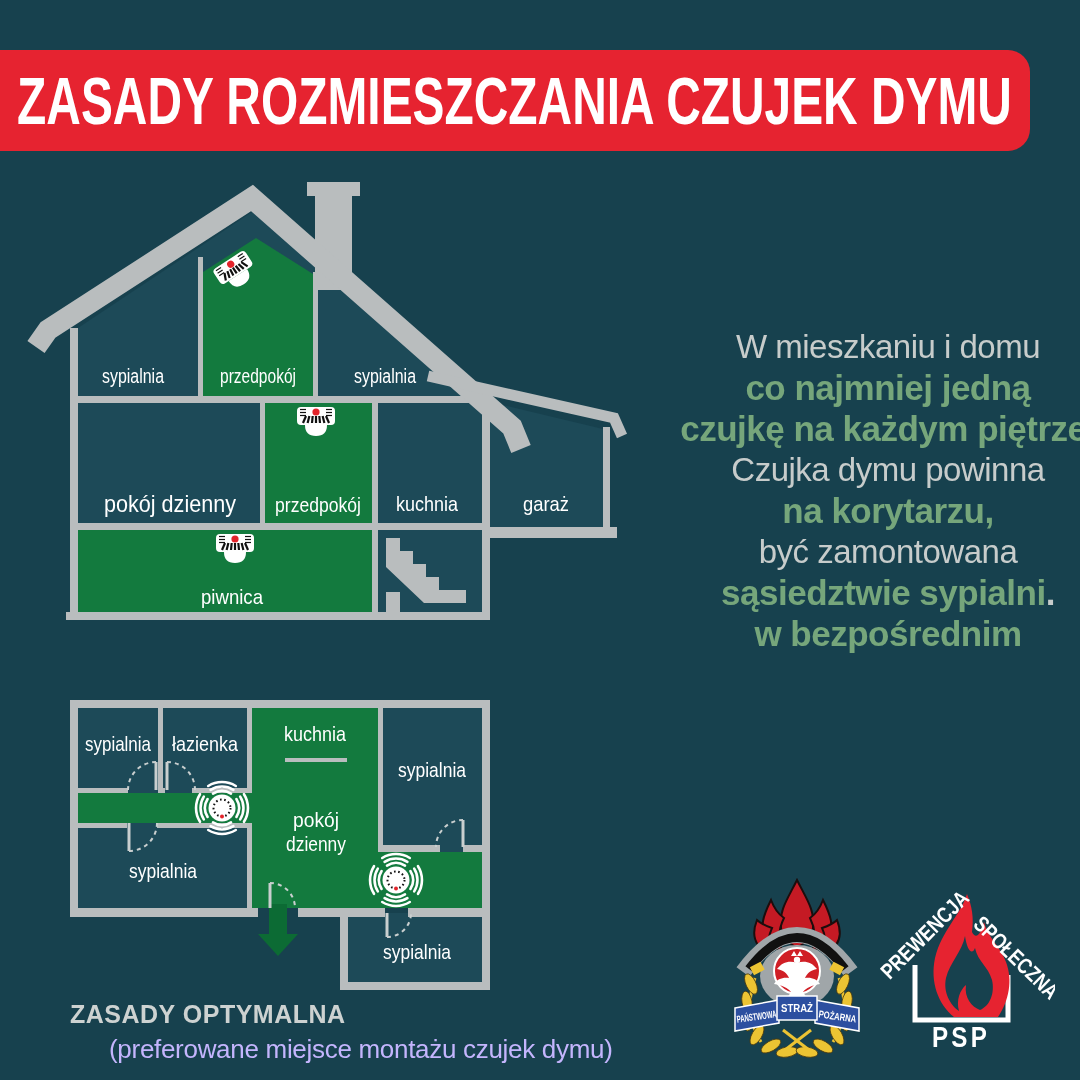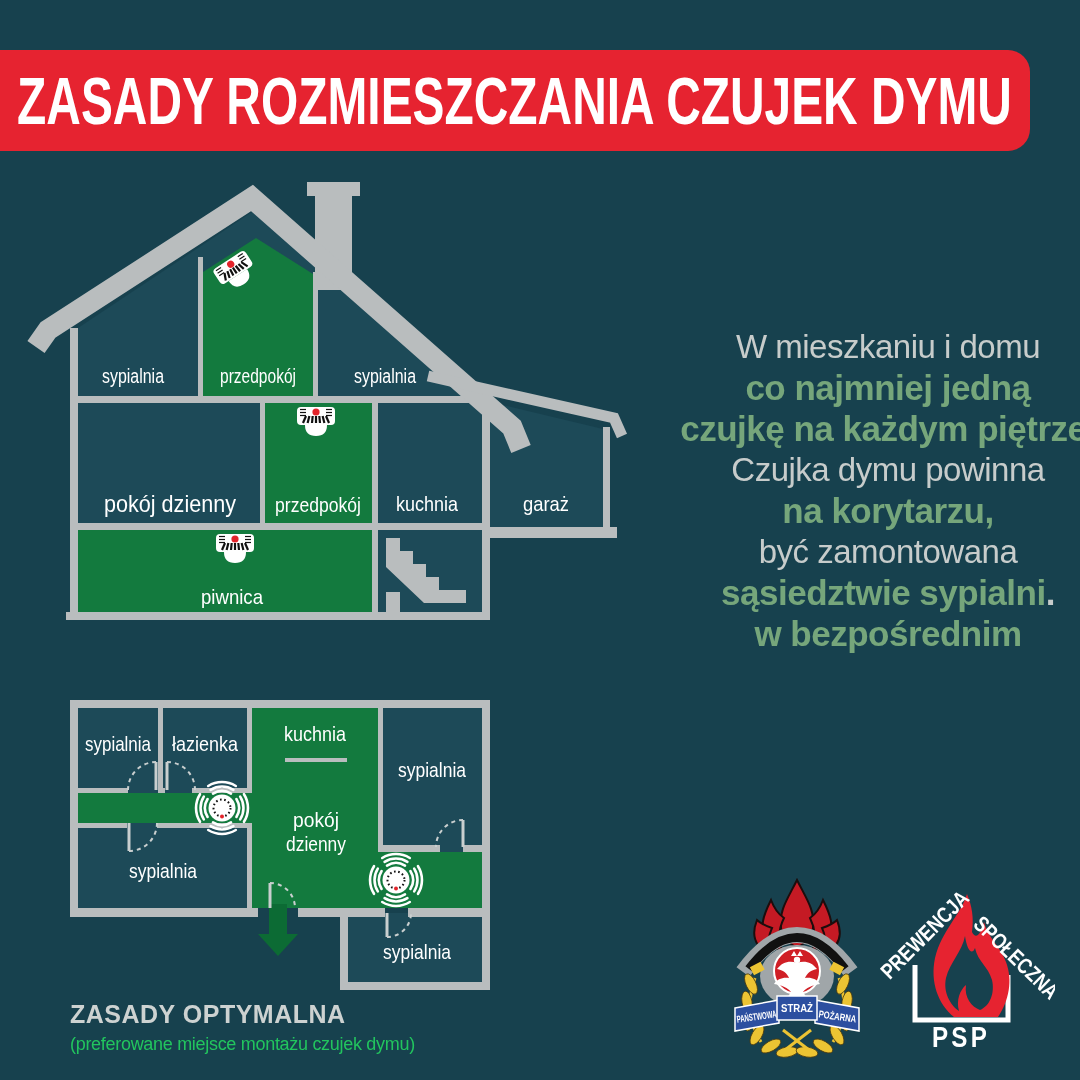--- a/index.html
+++ b/index.html
@@ -14,21 +14,21 @@
   
   .info{left:668px;top:326px;width:440px;text-align:center;}
   .info .line{display:block;white-space:nowrap;line-height:41px;font-size:33px;
               color:#c7cccb;letter-spacing:-0.5px;}
   .info .line.green{color:#76a67b;font-weight:bold;font-size:35px;}
   .info .line .gray{color:#c7cccb;}
   .info .para2{}
   
   .caption{left:70px;top:1000px;color:#cdd2d1;}
   .caption .cap-title{font-size:25px;font-weight:bold;letter-spacing:0.5px;}
-  .caption .cap-sub{font-size:18px;color:#22c55e;margin-top:5px;letter-spacing:-0.3px;}
+  .caption .cap-sub{font-size:26px;color:#c4b5fd;margin-top:5px;letter-spacing:-0.3px;margin-left:39px;}
   
   svg text{font-family:"Liberation Sans",sans-serif;fill:#ffffff;}
   svg .rlabel{font-size:21px;}
   svg .rlabel-big{font-size:24px;}
   svg .rlabel-attic{font-size:20px;}
 </style>
 </head>
 <body>
 
 <div class="stage">

